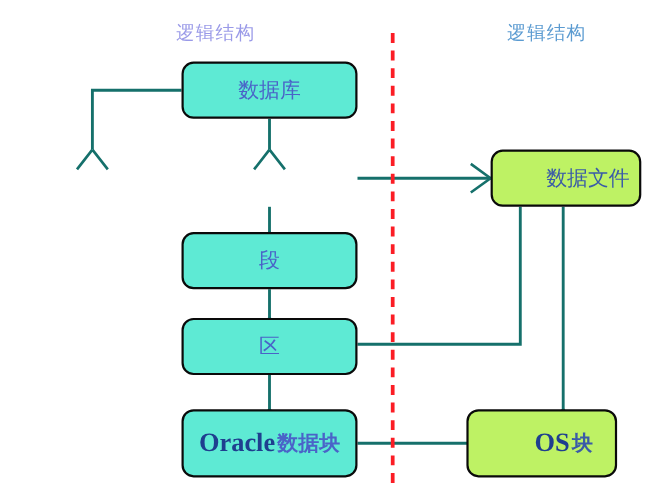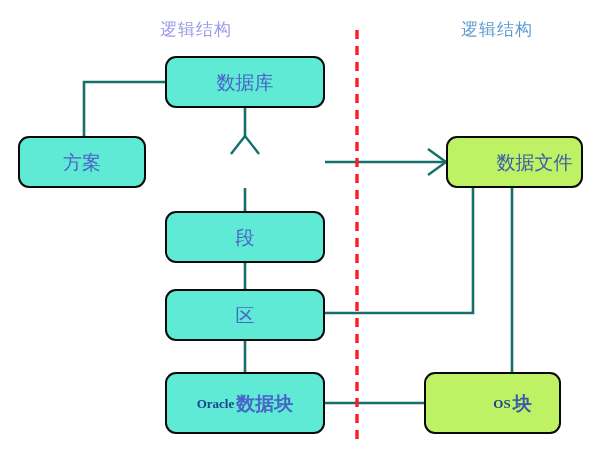--- a/index.html
+++ b/index.html
@@ -20,21 +20,21 @@
   .node{
     position:absolute;box-sizing:border-box;
     border:2.5px solid #0a0a0a;border-radius:11px;
     display:flex;align-items:center;justify-content:center;
     font-size:19px;white-space:nowrap;line-height:1;
   }
   .node.logical{background:#5eead4;color:#4a63c8;}
   .node.physical{background:#bef264;color:#3a5ba8;padding-left:40px;}
   .node .serif{
     font-family:"Liberation Serif","DejaVu Serif",serif;
-    font-weight:bold;color:#1f3f8f;font-size:13px;
+    font-weight:bold;color:#1f3f8f;font-size:24px;
     margin-right:2px;
   }
   .node .han{color:#4a63c8;font-weight:bold;}
   .node.physical .han{color:#3a5ba8;}
 </style>
 </head>
 <body>
 
 <div id="stage">
 
@@ -87,21 +87,20 @@
     </g>
 
     <line x1="357" y1="30" x2="357" y2="446" stroke="#fb1d25" stroke-width="3.4" stroke-dasharray="9 7"></line>
   </svg>
 
   <div class="hdr logical">逻辑结构</div>
   <div class="hdr physical">逻辑结构</div>
 
   <div class="node logical" style="left:165px;top:56px;width:160px;height:52px;">数据库</div>
 
-  <div class="node logical" style="left:18px;top:136px;width:128px;height:52px;">方案</div>
 
 
   <div class="node logical" style="left:165px;top:211px;width:160px;height:52px;">段</div>
 
   <div class="node logical" style="left:165px;top:289px;width:160px;height:52px;">区</div>
 
   <div class="node logical" style="left:165px;top:372px;width:160px;height:62px;">
     <span class="serif">Oracle</span>
       <span class="han">数据块</span>
   </div>

